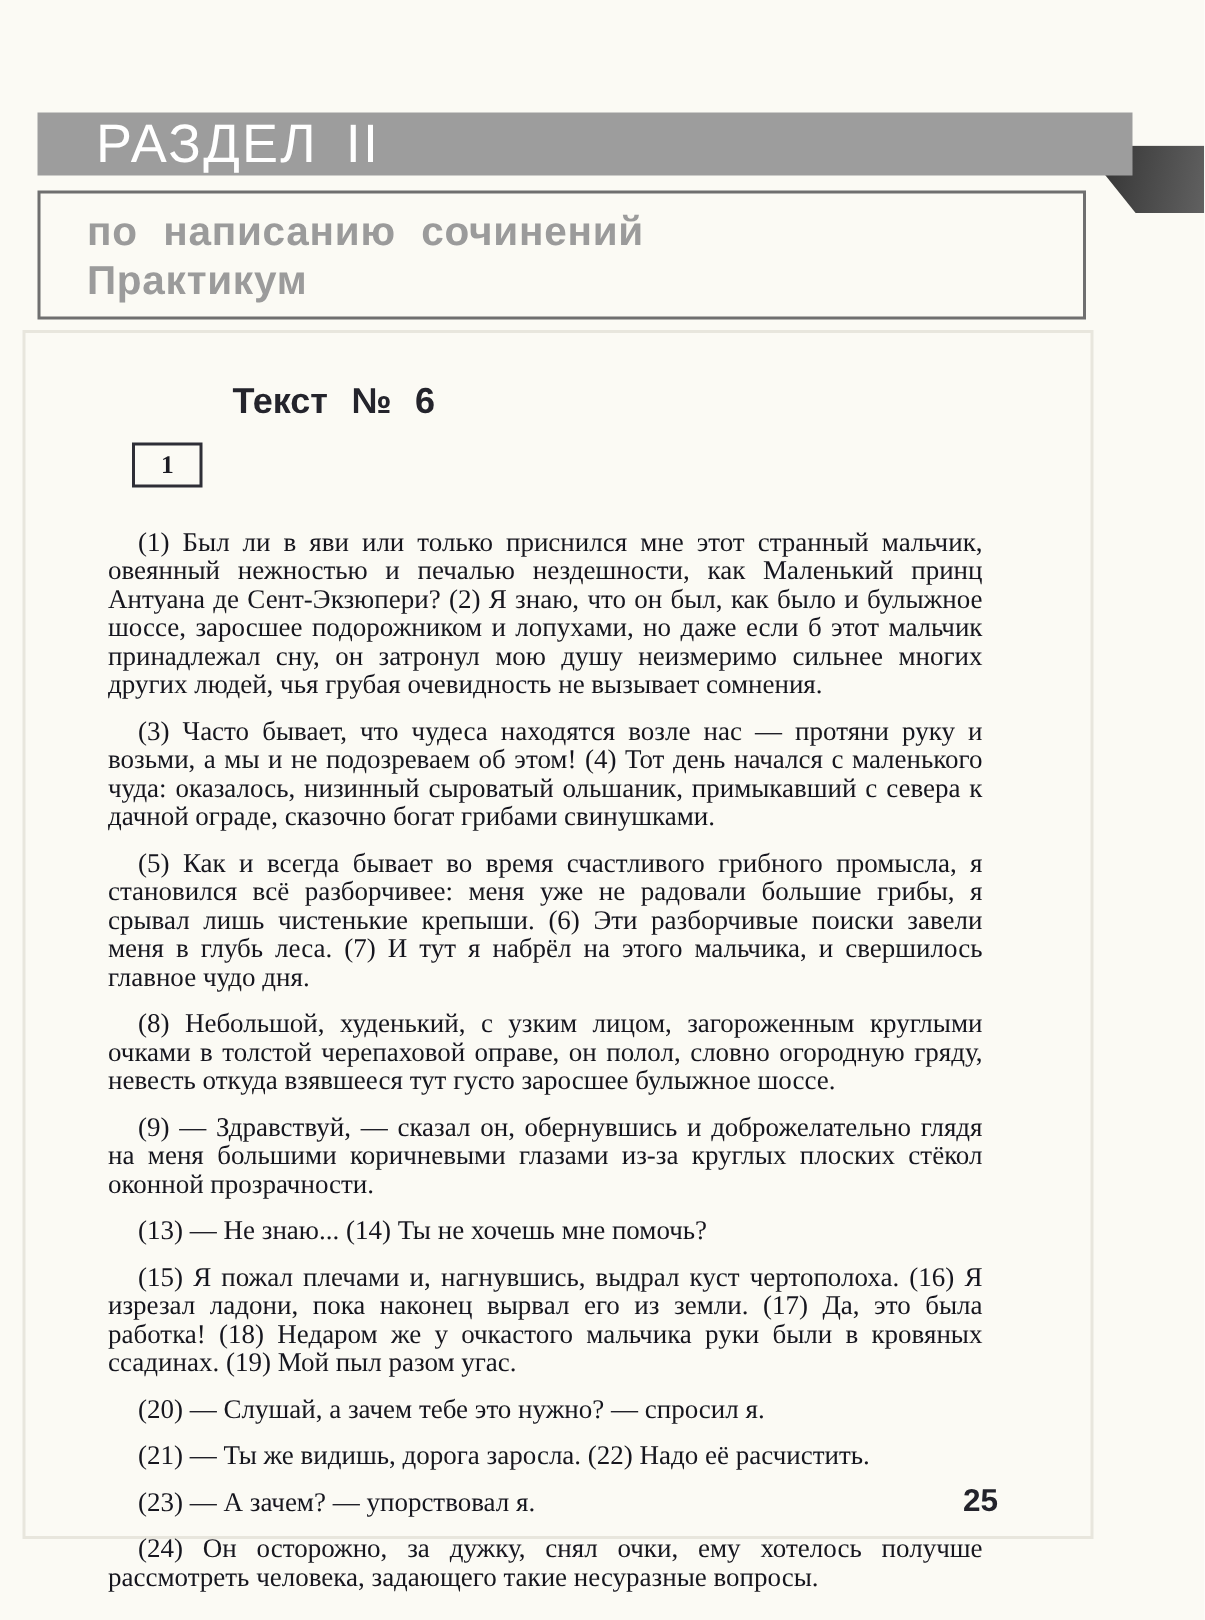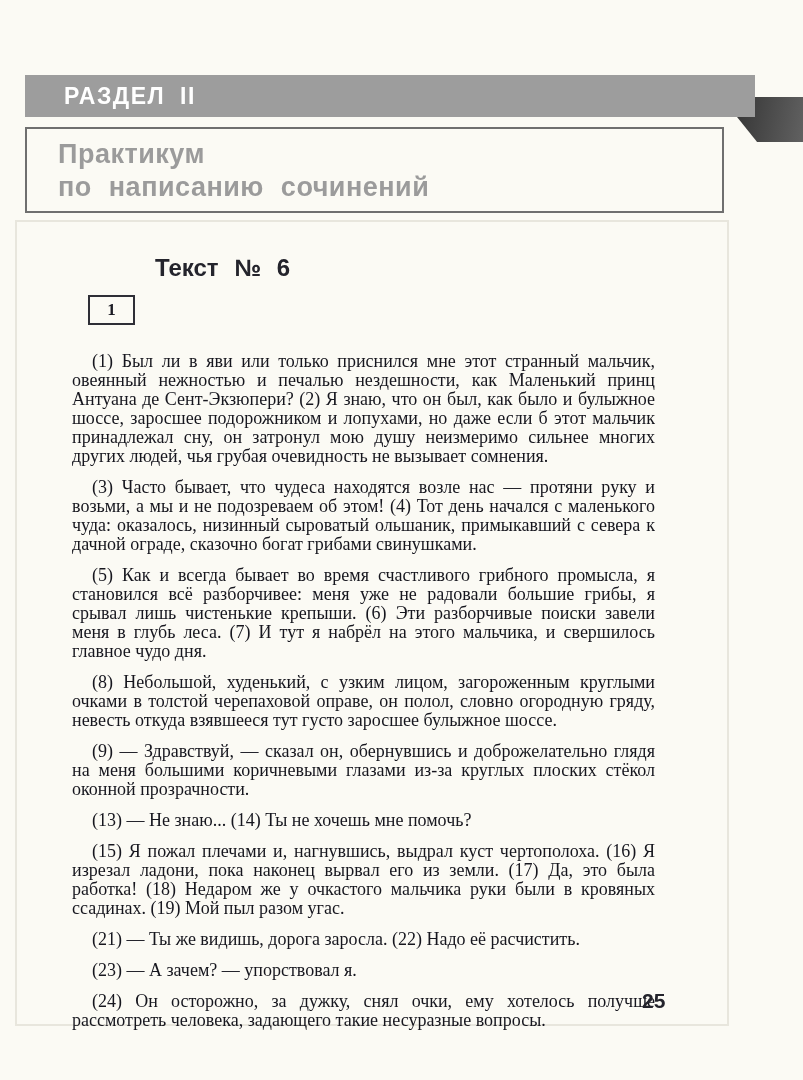--- a/index.html
+++ b/index.html
@@ -19,22 +19,22 @@
     width: 730px; height: 42px;
     background: #9d9d9d;
     z-index: 3;
     display: flex;
     align-items: center;
     padding-left: 39px;
     box-sizing: border-box;
   }
   .section-banner-text {
     color: #ffffff;
-    font-weight: bold;
-    font-size: 23px;
+    font-weight: normal;
+    font-size: 36px;
     letter-spacing: 1.5px;
     word-spacing: 7px;
   }
 
   
   .corner-ribbon {
     position: absolute;
     left: 721px; top: 97px;
     width: 82px; height: 45px;
     background: linear-gradient(100deg, #2d2d2d 0%, #616161 100%);
@@ -132,41 +132,42 @@
 
 <div class="page">
 
   <div class="section-banner">
     <span class="section-banner-text">РАЗДЕЛ II</span>
   </div>
 
   <div class="corner-ribbon"></div>
 
   <div class="subtitle-box">
+    <div class="subtitle-line">по написанию сочинений</div>
     <div class="subtitle-line">Практикум</div>
-    <div class="subtitle-line">по написанию сочинений</div>
   </div>
 
   <div class="content-frame"></div>
 
   <div class="text-heading">Текст № 6</div>
 
   <div class="task-number-box">
     <span>1</span>
   </div>
 
 
   <div class="story">
     <p>(1) Был ли в яви или только приснился мне этот странный мальчик, овеянный нежностью и печалью нездешности, как Маленький принц Антуана де Сент-Экзюпери? (2) Я знаю, что он был, как было и булыжное шоссе, заросшее подорожником и лопухами, но даже если б этот мальчик принадлежал сну, он затронул мою душу неизмеримо сильнее многих других людей, чья грубая очевидность не вызывает сомнения.</p>
     <p>(3) Часто бывает, что чудеса находятся возле нас — протяни руку и возьми, а мы и не подозреваем об этом! (4) Тот день начался с маленького чуда: оказалось, низинный сыроватый ольшаник, примыкавший с севера к дачной ограде, сказочно богат грибами свинушками.</p>
     <p>(5) Как и всегда бывает во время счастливого грибного промысла, я становился всё разборчивее: меня уже не радовали большие грибы, я срывал лишь чистенькие крепыши. (6) Эти разборчивые поиски завели меня в глубь леса. (7) И тут я набрёл на этого мальчика, и свершилось главное чудо дня.</p>
     <p>(8) Небольшой, худенький, с узким лицом, загороженным круглыми очками в толстой черепаховой оправе, он полол, словно огородную гряду, невесть откуда взявшееся тут густо заросшее булыжное шоссе.</p>
     <p>(9) — Здравствуй, — сказал он, обернувшись и доброжелательно глядя на меня большими коричневыми глазами из-за круглых плоских стёкол оконной прозрачности.</p>
     <p>(13) — Не знаю... (14) Ты не хочешь мне помочь?</p>
     <p>(15) Я пожал плечами и, нагнувшись, выдрал куст чертополоха. (16) Я изрезал ладони, пока наконец вырвал его из земли. (17) Да, это была работка! (18) Недаром же у очкастого мальчика руки были в кровяных ссадинах. (19) Мой пыл разом угас.</p>
+    <p>(20) — Слушай, а зачем тебе это нужно? — спросил я.</p>
     <p>(21) — Ты же видишь, дорога заросла. (22) Надо её расчистить.</p>
     <p>(23) — А зачем? — упорствовал я.</p>
     <p>(24) Он осторожно, за дужку, снял очки, ему хотелось получше рассмотреть человека, задающего такие несуразные вопросы.</p>
   </div>
 
   <div class="page-number">25</div>
 
 </div>
 
 </body></html>

